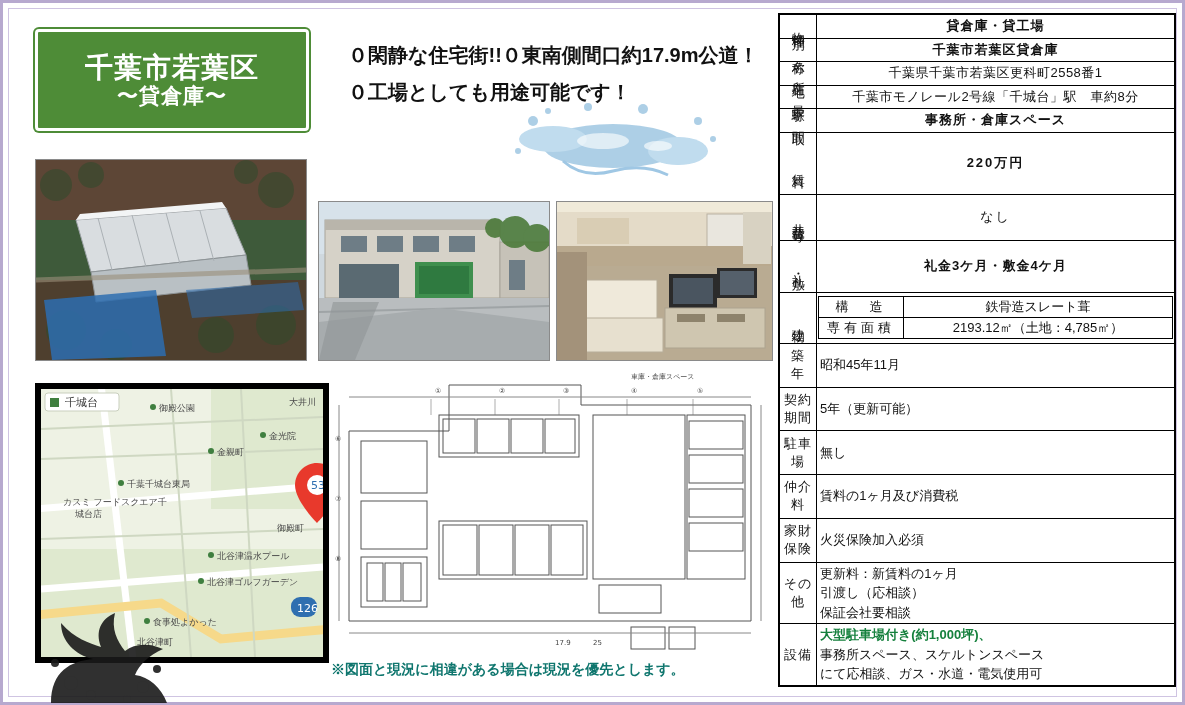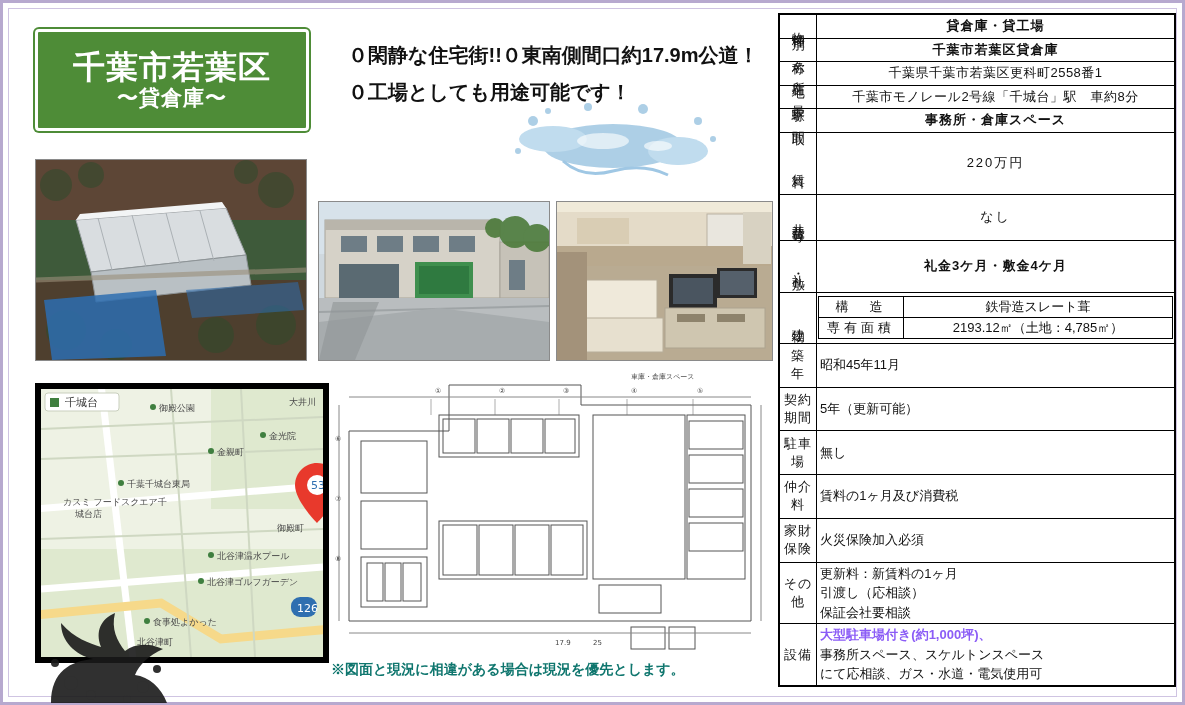--- a/index.html
+++ b/index.html
@@ -27,21 +27,21 @@
   .title-badge{
     position:absolute;left:22px;top:18px;width:268px;height:96px;
     background:#4e8c37;
     border:3px solid #ffffff;
     box-shadow:0 0 0 2px #4e8c37;
     border-radius:4px;
     color:#ffffff;
     display:flex;flex-direction:column;align-items:center;justify-content:center;
     line-height:1.08;
   }
-  .title-badge .t1{font-size:32px;font-weight:bold;letter-spacing:1px;}
+  .title-badge .t1{font-size:28px;font-weight:bold;letter-spacing:1px;}
   .title-badge .t2{font-size:21px;font-weight:bold;letter-spacing:1px;margin-top:2px;}
 
   
   .bullets{
     position:absolute;left:305px;top:32px;width:455px;margin-left:30px;
   }
   .bullets .line{
     font-size:20px;font-weight:bold;color:#111;line-height:1.25;margin-bottom:12px;
     white-space:nowrap;
   }
@@ -94,34 +94,34 @@
     line-height:1.05;
     letter-spacing:0;
     padding:2px 1px;
   }
   td.lbl .v{writing-mode:vertical-rl;text-orientation:upright;display:inline-block;letter-spacing:2px;}
   .val-center{text-align:center;}
   .big1{font-size:25px;font-weight:bold;letter-spacing:1px;}
   .big2{font-size:23px;font-weight:bold;letter-spacing:1px;}
   .mid{font-size:17px;letter-spacing:0.5px;}
   .mid2{font-size:16px;letter-spacing:0.5px;}
-  .rent{font-size:33px;font-weight:normal;letter-spacing:2px;}
+  .rent{font-size:33px;font-weight:bold;letter-spacing:2px;}
   .nashi{font-size:24px;letter-spacing:2px;}
   .reikin{font-size:23px;font-weight:bold;letter-spacing:1px;}
 
   
   .sub{width:100%;border-collapse:collapse;table-layout:fixed;}
   .sub td{border:1px solid #000;font-size:12px;padding:2px 4px;}
   .sub td.k{width:78px;text-align:center;letter-spacing:4px;}
   .sub td.v{text-align:center;}
 
   .rowlabel{text-align:center;font-size:12px;letter-spacing:1px;}
   .rowval{font-size:12px;padding-left:6px;}
   .multi{font-size:12px;line-height:1.5;padding-left:6px;}
-  .red{color:#8b5cf6;font-weight:bold;font-size:13px;}
+  .red{color:#15803d;font-weight:bold;font-size:13px;}
 </style>
 </head>
 <body>
 
 <div class="page">
   <div class="inner-border"></div>
 
   <div class="left">
 
     <div class="title-badge">

